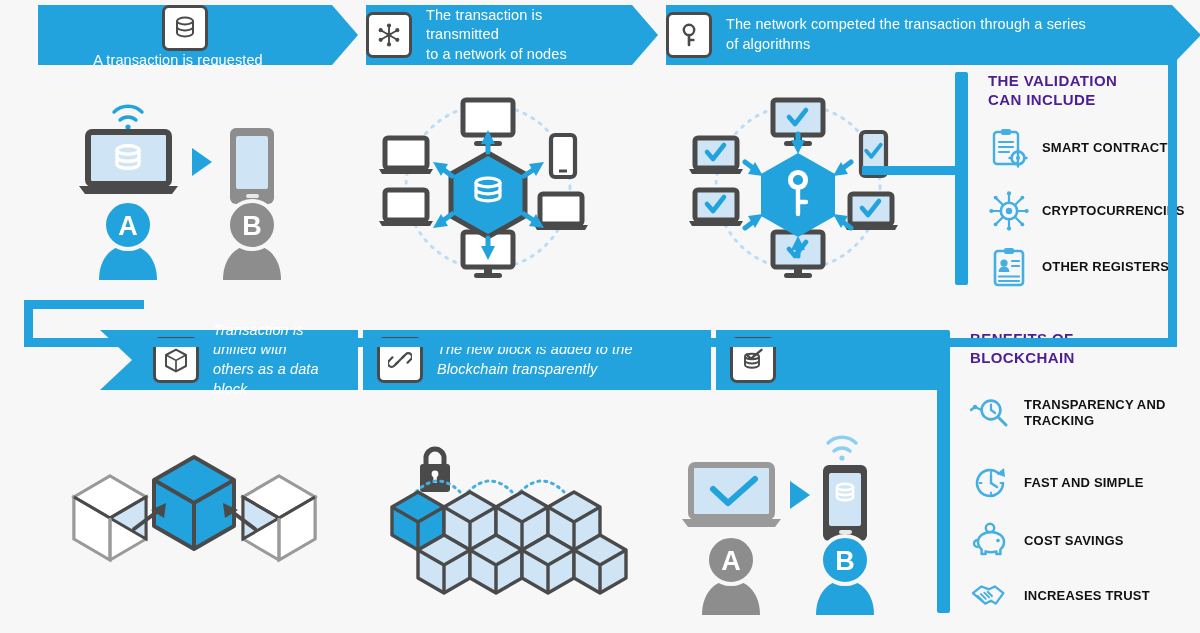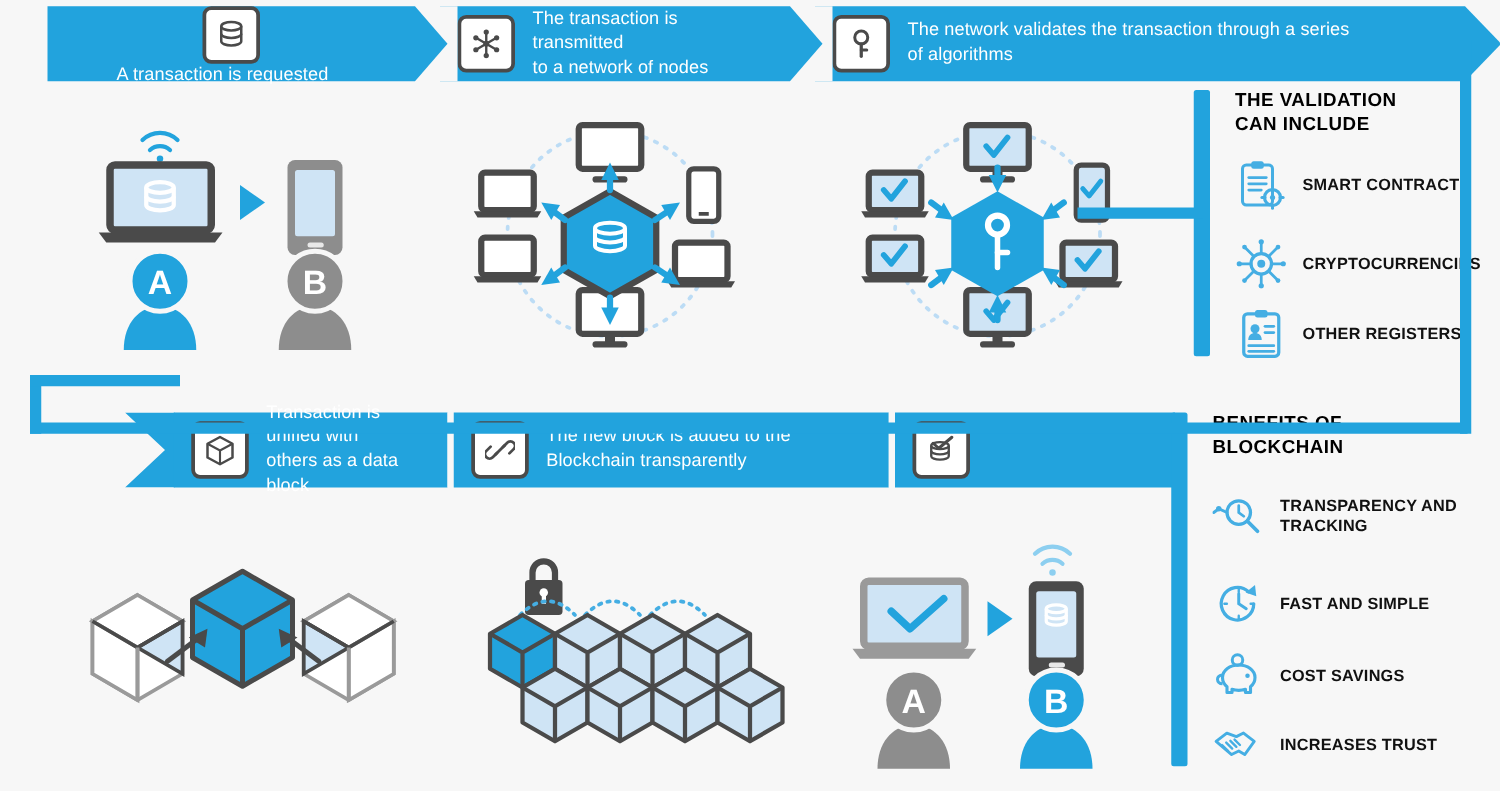--- a/index.html
+++ b/index.html
@@ -20,21 +20,21 @@
   .chev{position:absolute;top:0;height:60px;width:34px;background:#f7f7f7;z-index:3;}
   .chev::before{content:"";position:absolute;left:0;top:0;width:0;height:0;
      border-top:30px solid transparent;border-bottom:30px solid transparent;border-left:26px solid #22a3dd;}
 
   
   .wire{position:absolute;background:#22a3dd;z-index:1;}
 
   
   .panel{position:absolute;}
   .panel .bar{position:absolute;left:0;top:0;width:13px;background:#22a3dd;border-radius:2px;}
-  .panel h3{position:absolute;margin:0;left:33px;top:0;color:#000000;font-size:15px;font-weight:bold;
+  .panel h3{position:absolute;margin:0;left:33px;top:0;color:#4c1d95;font-size:15px;font-weight:bold;
      line-height:1.25;letter-spacing:.4px;}
   .pitem{position:absolute;left:33px;display:flex;align-items:center;gap:12px;}
   .pitem .pico{width:42px;height:42px;flex:0 0 auto;display:flex;align-items:center;justify-content:center;}
   .pitem .plabel{color:#111;font-size:13px;font-weight:bold;line-height:1.25;letter-spacing:.2px;}
 
   
   .illus{position:absolute;}
 </style>
 </head>
 <body>
@@ -95,27 +95,27 @@
 
     <div class="seg arrowed" style="left:652px;width:520px;">
       <span class="icon-box">
         <svg width="18" height="24" viewBox="0 0 18 24">
           <circle cx="9" cy="7" r="5.2" fill="none" stroke="#4a4a4a" stroke-width="2.4"></circle>
           <line x1="9" y1="12" x2="9" y2="22" stroke="#4a4a4a" stroke-width="2.6" stroke-linecap="round"></line>
           <line x1="9" y1="17" x2="13.4" y2="17" stroke="#4a4a4a" stroke-width="2.4" stroke-linecap="round"></line>
         </svg>
       </span>
       <span class="txt">
-        <span>The network validates the transaction through a series</span><br>
+        <span>The network competed the transaction through a series</span><br>
         <span>of algorithms</span>
       </span>
     </div>
   </div>
 
-  <div class="banner-row" style="left:0;top:330px;width:1200px;">
+  <div class="banner-row" style="left:0;top:330px;width:1200px;font-style:italic;">
 
     <svg width="70" height="60" viewBox="0 0 70 60" style="position:absolute;left:100px;top:0;">
       <polygon points="0,0 40,0 40,60 0,60 32,30" fill="#22a3dd"></polygon>
     </svg>
 
     <div class="seg" style="left:139px;width:219px;">
       <span class="icon-box">
         <svg width="24" height="25" viewBox="0 0 24 25">
           <path d="M12 1.6 22 7v11l-10 5.4L2 18V7z" fill="none" stroke="#4a4a4a" stroke-width="2" stroke-linejoin="round"></path>
           <path d="M2 7l10 5.4L22 7M12 12.4v11" fill="none" stroke="#4a4a4a" stroke-width="1.7"></path>

